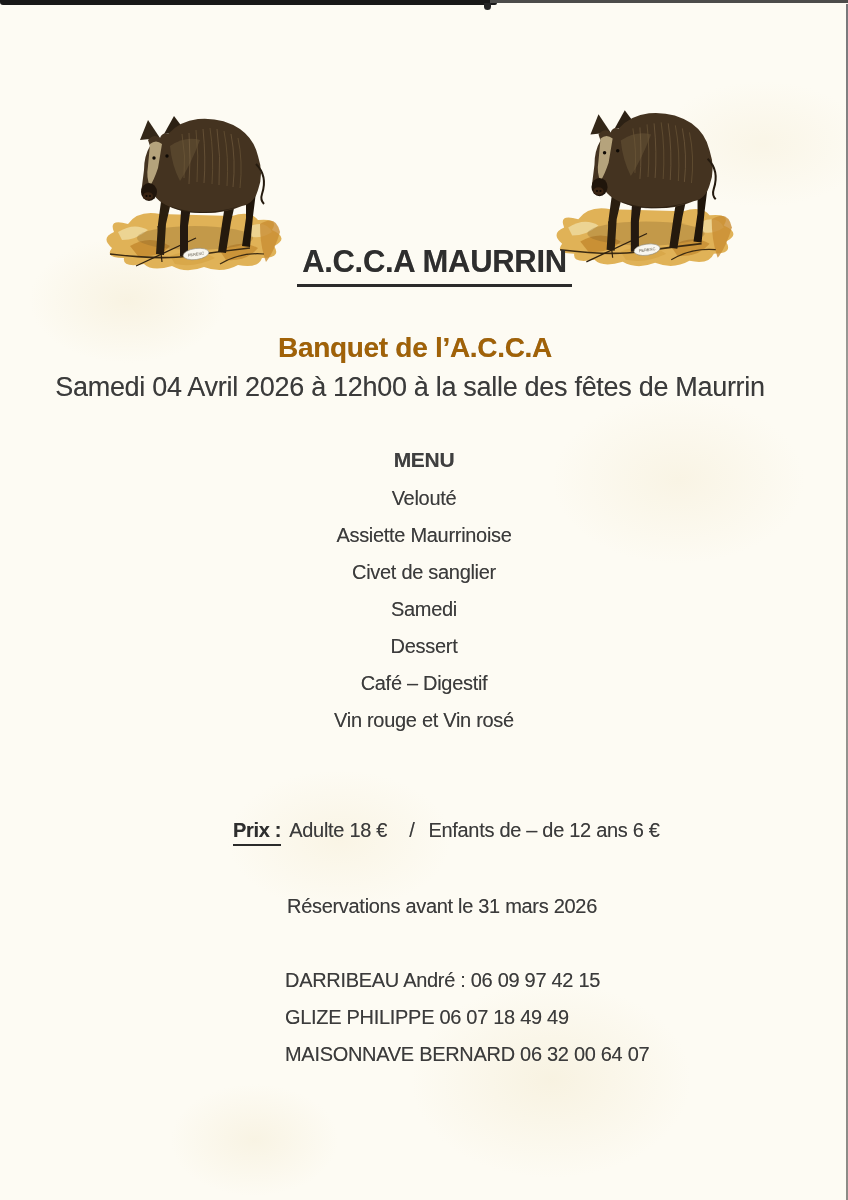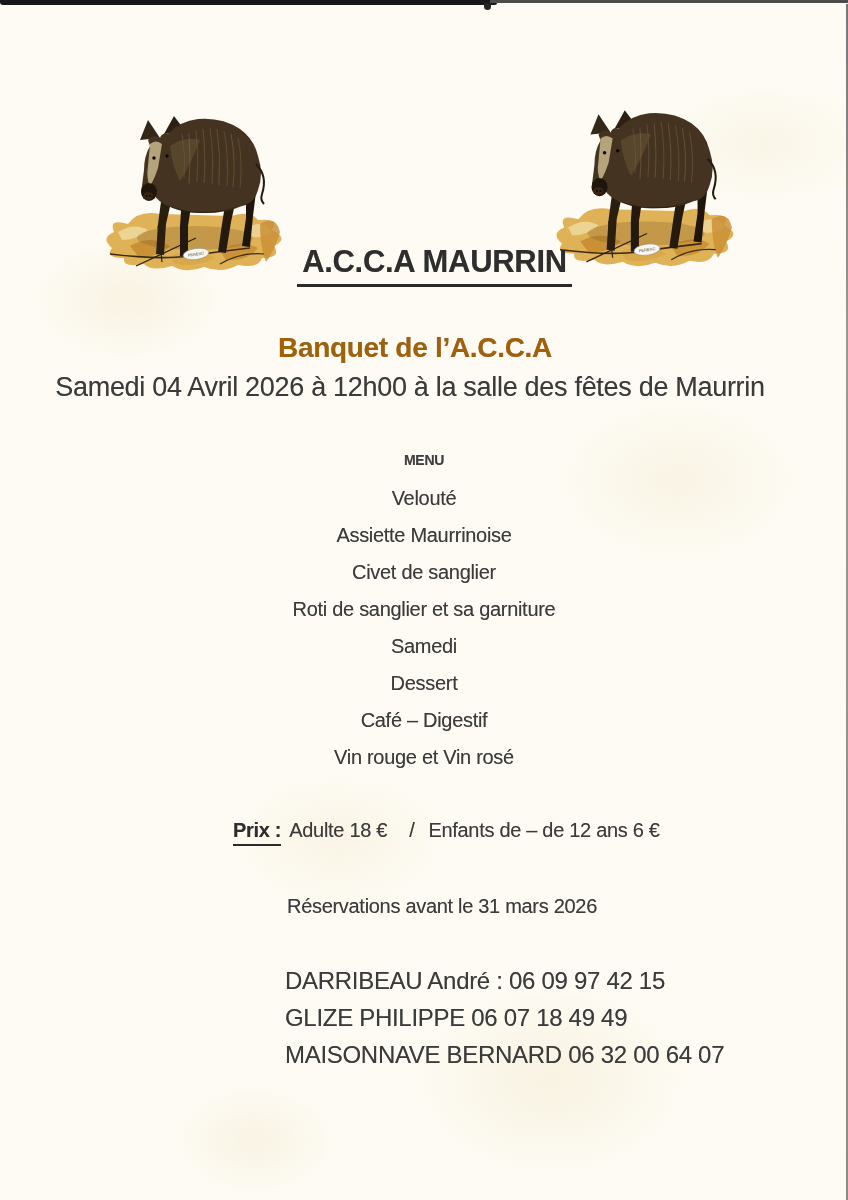--- a/index.html
+++ b/index.html
@@ -53,21 +53,21 @@
     width: 830px;
   }
   .date-line {
     top: 374px;
     font-size: 27px;
     line-height: 26px;
     width: 820px;
   }
   .menu-heading {
     top: 449px;
-    font-size: 14px;
+    font-size: 21px;
     line-height: 22px;
     font-weight: bold;
     color: #3f3f3f;
   }
   .menu-list {
     top: 480px;
     left: 0;
     width: 848px;
     position: absolute;
   }
@@ -106,21 +106,21 @@
     text-shadow: 0 0 .6px rgba(70,70,70,.5);
   }
   .contacts {
     top: 962px;
     left: 285px;
     position: absolute;
   }
   .contact-line {
     height: 37px;
     line-height: 37px;
-    font-size: 24px;
+    font-size: 20px;
     letter-spacing: -0.3px;
     text-shadow: 0 0 .6px rgba(70,70,70,.5);
   }
   
   .scan-top-left {
     top: 0; left: 0; width: 497px; height: 5px;
     background: #181818;
     border-radius: 0 0 2px 3px;
     filter: blur(.4px);
   }
@@ -222,21 +222,20 @@
 <div class="center-line event-title">Banquet de l’A.C.C.A</div>
 
 <div class="center-line date-line">Samedi 04 Avril 2026 à 12h00 à la salle des fêtes de Maurrin</div>
 
 <div class="center-line menu-heading">MENU</div>
 
 <div class="menu-list">
   <div class="menu-item">Velouté</div>
   <div class="menu-item">Assiette Maurrinoise</div>
   <div class="menu-item">Civet de sanglier</div>
-  <div class="menu-item">Roti de sanglier et sa garniture</div>
   <div class="menu-item">Samedi</div>
   <div class="menu-item">Dessert</div>
   <div class="menu-item">Café – Digestif</div>
   <div class="menu-item">Vin rouge et Vin rosé</div>
 </div>
 
 <div class="abs price-line">
   <span class="price-label">Prix :</span><span>Adulte 18 €</span><span class="price-sep">/</span><span>Enfants de – de 12 ans 6 €</span>
 </div>
 

